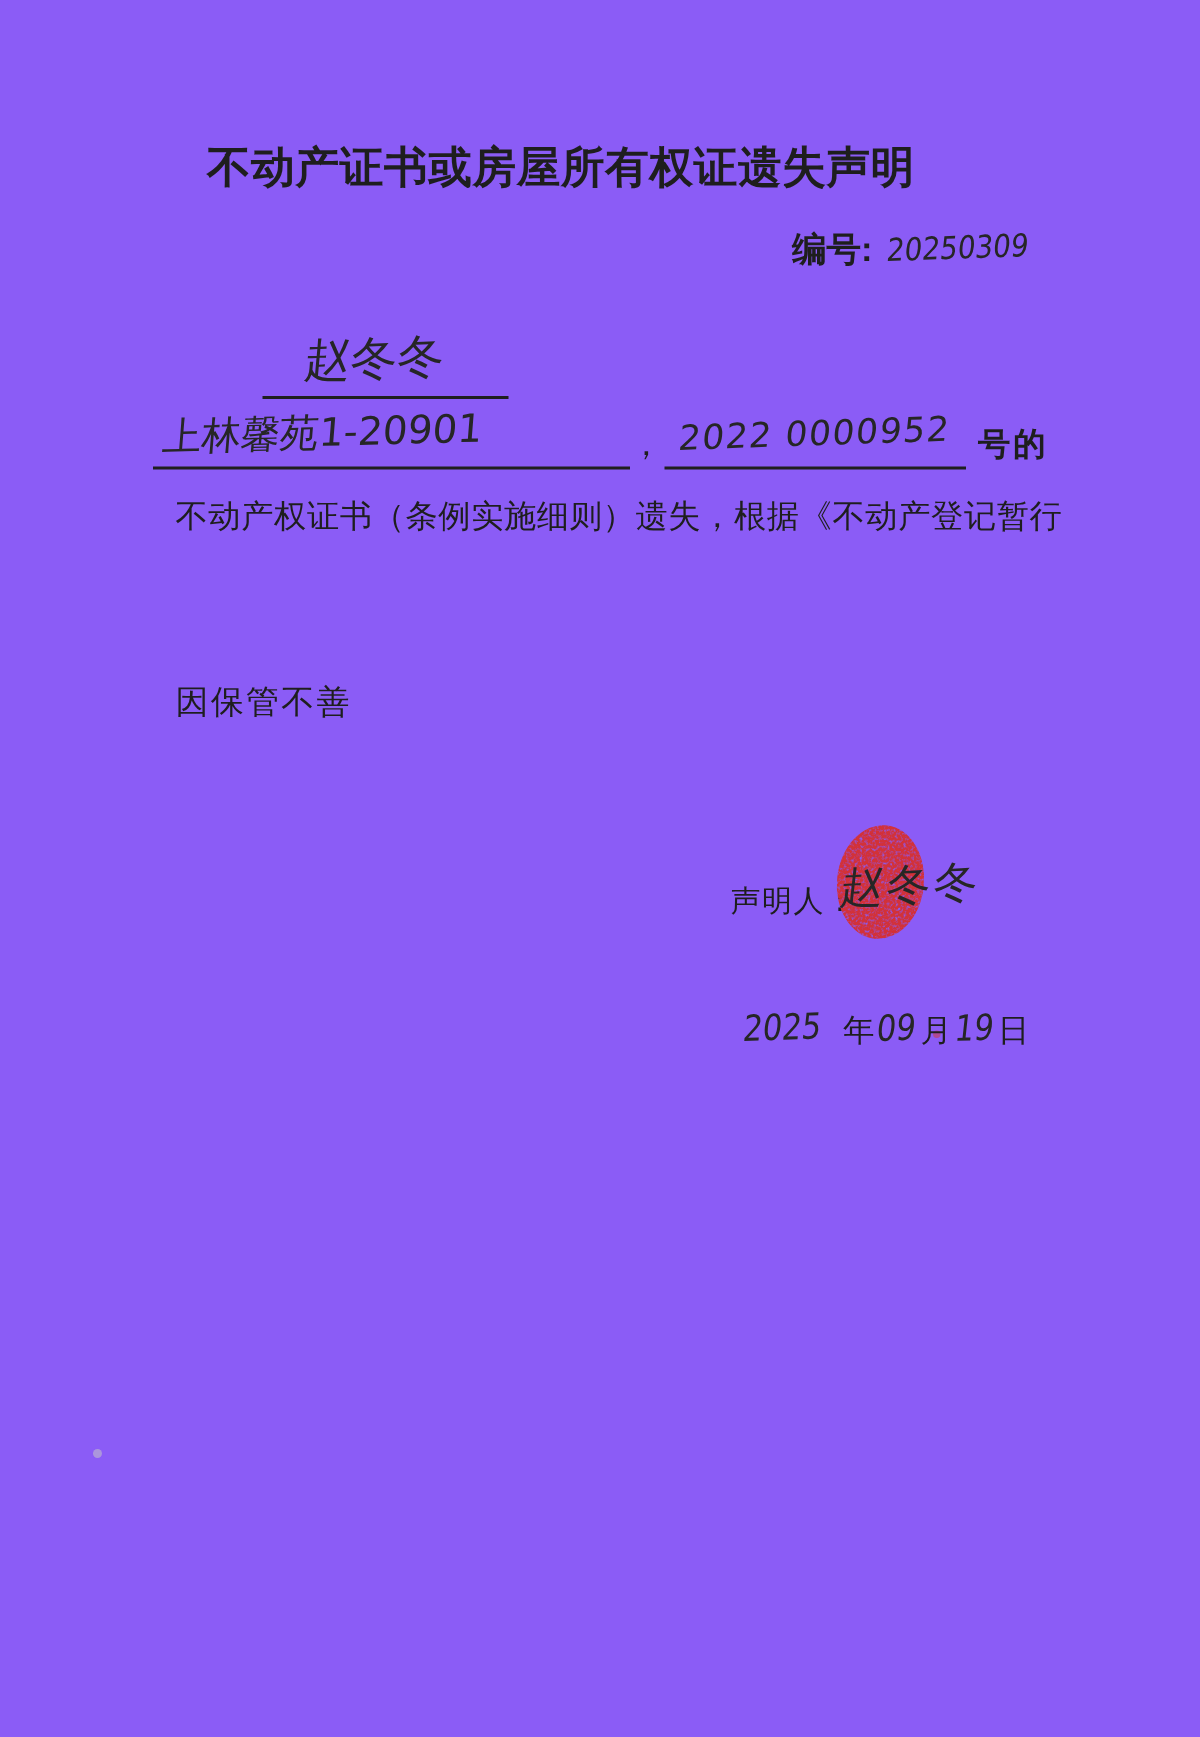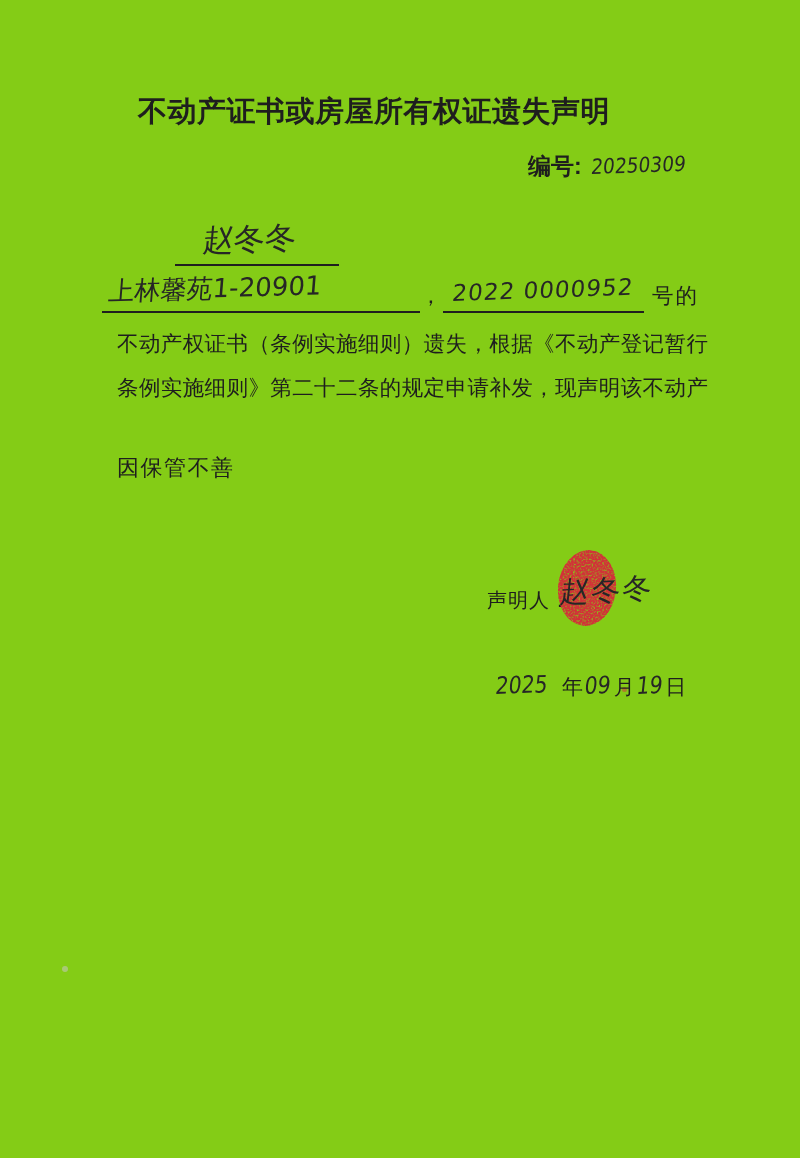--- a/index.html
+++ b/index.html
@@ -1,20 +1,20 @@
 <!DOCTYPE html>
 <html><head>
 <meta charset="utf-8">
 <style>
   html, body { margin: 0; padding: 0; background: #ffffff; }
   .page {
     position: relative;
     width: 800px;
     height: 1158px;
-    background: #84cc16;
+    background: #8b5cf6;
     overflow: hidden;
     font-family: "Liberation Serif", serif;
     color: #1e1e1e;
   }
   
   .title {
     position: absolute;
     top: 92px; left: 0; width: 748px;
     margin: 0;
     text-align: center;
@@ -61,21 +61,21 @@
   
   .body-line {
     position: absolute;
     left: 117px;
     font-size: 21.5px;
     letter-spacing: 0.4px;
     white-space: nowrap;
   }
   .line1-text { position: absolute; left: 364px; top: 234px; font-size: 21.5px; letter-spacing: 12.5px; white-space: nowrap; }
   .comma-sep  { position: absolute; left: 420px; top: 281px; font-size: 21.5px; }
-  .line2-suffix { position: absolute; left: 652px; top: 281px; font-size: 21.5px; letter-spacing: 2px; white-space: nowrap; }
+  .line2-suffix { position: absolute; left: 652px; top: 281px; font-size: 21.5px; letter-spacing: 2px; white-space: nowrap; font-weight: bold; }
   .bl3 { top: 329px; }
   .bl4 { top: 373px; }
   .bl5 { top: 418px; }
   .closing {
     position: absolute; left: 117px; top: 453px;
     font-family: "Liberation Sans", sans-serif;
     font-size: 22px; letter-spacing: 1.5px; white-space: nowrap;
   }
   
   .sig-label {
@@ -132,21 +132,20 @@
   <div class="field field-addr">
     <span class="hand">上林馨苑1-20901</span>
   </div>
   <div class="comma-sep">，</div>
   <div class="field field-cert">
     <span class="hand">2022 0000952</span>
   </div>
   <div class="line2-suffix">号的</div>
 
   <div class="body-line bl3">不动产权证书（条例实施细则）遗失，根据《不动产登记暂行</div>
-  <div class="body-line bl4">条例实施细则》第二十二条的规定申请补发，现声明该不动产</div>
 
   <div class="closing">因保管不善</div>
 
   <div class="sig-label">声明人：</div>
 
   <svg class="fingerprint" width="74" height="84" viewBox="0 0 74 84" aria-hidden="true">
     <defs>
       <filter id="fpSpeckle" x="-15%" y="-15%" width="130%" height="130%">
         <feTurbulence type="fractalNoise" baseFrequency="0.55" numOctaves="2" seed="9" result="n"></feTurbulence>
         <feColorMatrix in="n" type="matrix" values="0 0 0 0 0

